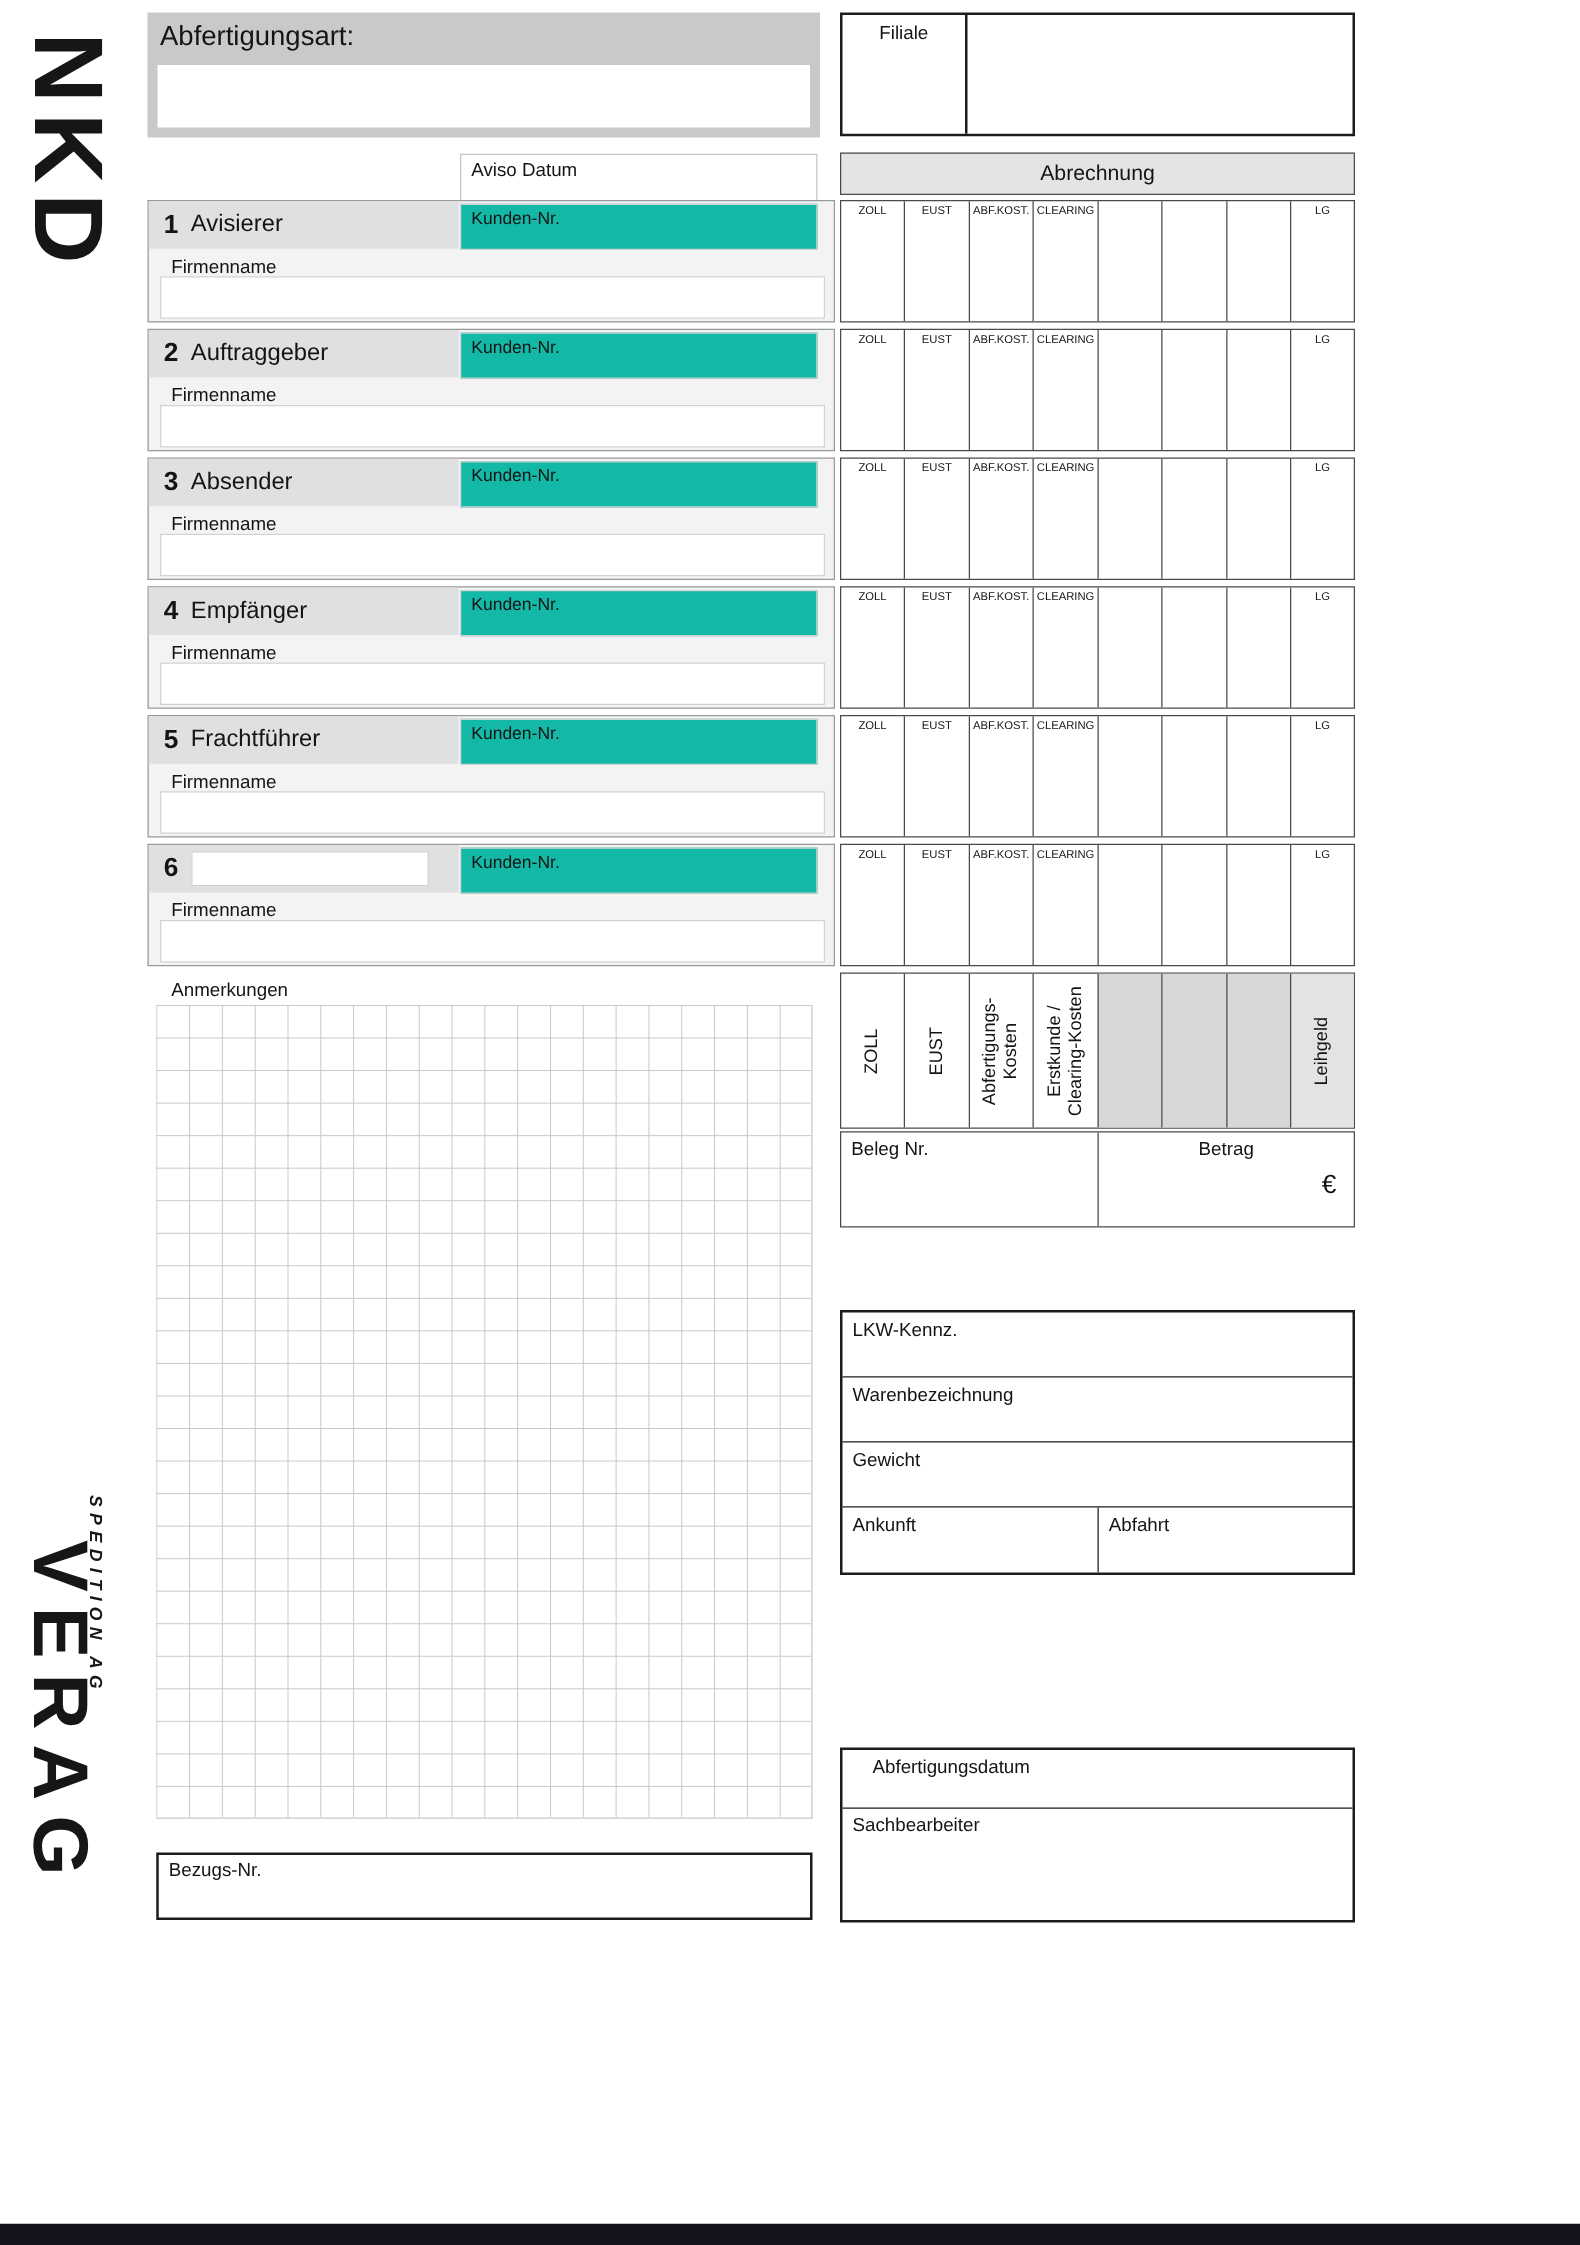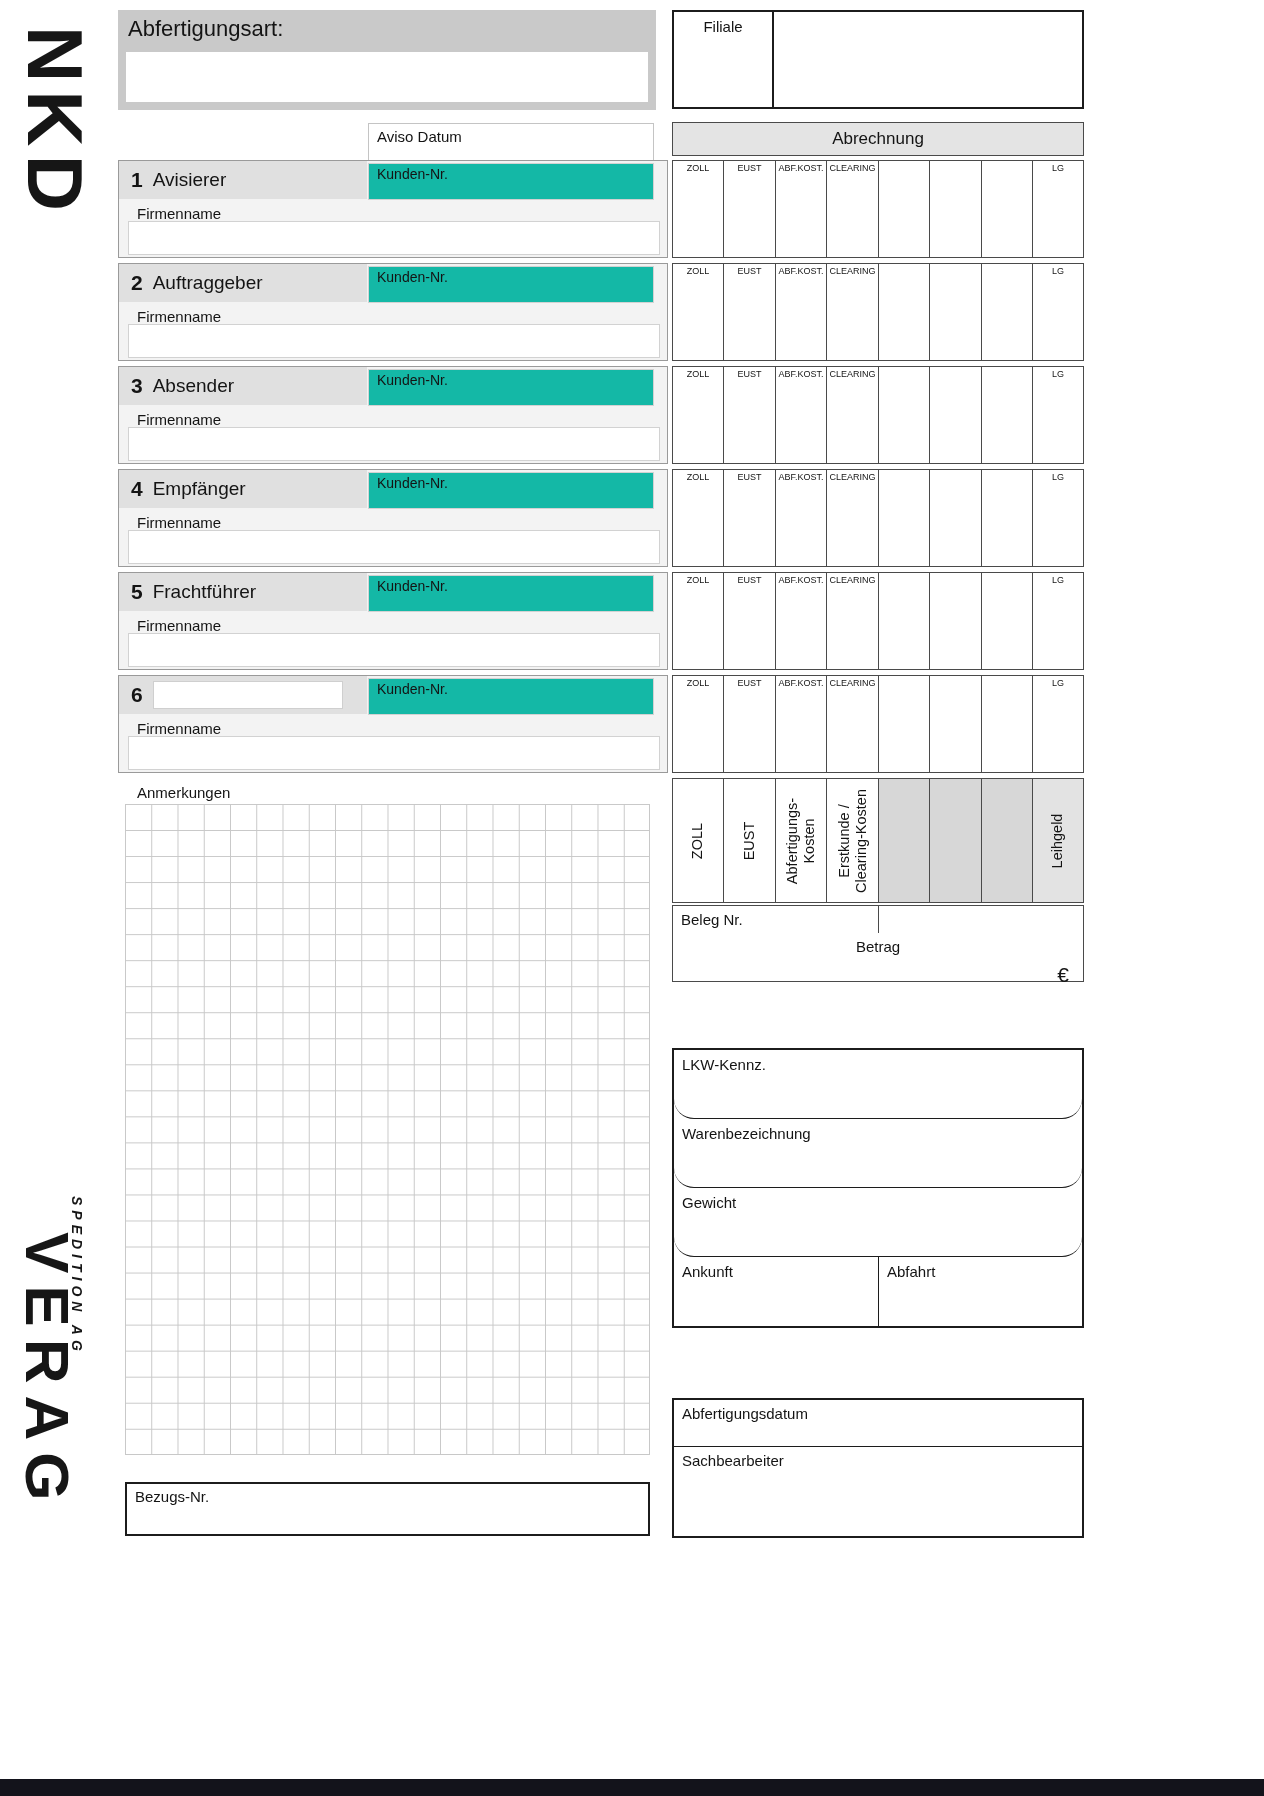--- a/index.html
+++ b/index.html
@@ -49,37 +49,37 @@
 
   
   .vrow { position:absolute; left:672px; top:778px; width:412px; height:125px; background:#ffffff; border:1px solid #4a4a4a; display:flex; }
   .vcell { position:relative; border-left:1px solid #4a4a4a; }
   .vrow .vcell:first-child { border-left:none; }
   .vcell.shaded { background:#d7d7d7; }
   .vcell.shaded2 { background:#e3e3e3; }
   .vtext { position:absolute; top:50%; left:50%; transform:translate(-50%,-50%) rotate(-90deg); white-space:pre; text-align:center; font-size:14.5px; line-height:1.2; }
 
   
-  .money-row { position:absolute; left:672px; top:905px; width:412px; height:77px; border:1px solid #4a4a4a; display:flex; background:#fff;flex-direction:column; }
+  .money-row { position:absolute; left:672px; top:905px; width:412px; height:77px; border:1px solid #4a4a4a; display:flex; background:#fff; }
   .beleg-cell { width:206px; border-right:1px solid #4a4a4a; position:relative; padding:5px 8px; font-size:15px; }
   .betrag-cell { flex:1; position:relative; padding:5px 8px; font-size:15px;text-align:center; }
   .euro-sign { position:absolute; right:14px; top:30px; font-size:21px; }
 
   
   .ship-block { position:absolute; left:672px; top:1048px; width:412px; border:2px solid #1c1c1c; background:#fff; }
-  .ship-row { position:relative; height:69px; border-bottom:1px solid #1c1c1c;border-radius:20px; }
+  .ship-row { position:relative; height:52px; border-bottom:1px solid #1c1c1c; }
   .ship-block .ship-row:last-child { border-bottom:none; }
   .ship-row.split { display:flex; }
   .ship-cell-l { width:205px; border-right:1px solid #1c1c1c; padding:6px 8px; font-size:15px; }
   .ship-cell-r { flex:1; padding:6px 8px; font-size:15px; }
   .ship-label { padding:6px 8px; font-size:15px; display:block; }
 
   
   .final-block { position:absolute; left:672px; top:1398px; width:412px; border:2px solid #1c1c1c; background:#fff; }
-  .final-row1 { height:47px; border-bottom:1px solid #1c1c1c; padding:5px 8px; font-size:15px; }
+  .final-row1 { height:47px; border-bottom:1px solid #1c1c1c; padding:5px 24px; font-size:15px; }
   .final-row2 { height:89px; padding:5px 8px; font-size:15px; }
 
   
   .notes-label { position:absolute; left:137px; top:784px; font-size:15px; }
   .notes-grid { position:absolute; left:125px; top:804px; width:525px; height:651px;
     background-image:
       linear-gradient(to right, #c8c8c8 1px, transparent 1px),
       linear-gradient(to bottom, #c8c8c8 1px, transparent 1px);
     background-size:26.25px 26.04px;
     border-right:1px solid #c8c8c8; border-bottom:1px solid #c8c8c8; }

